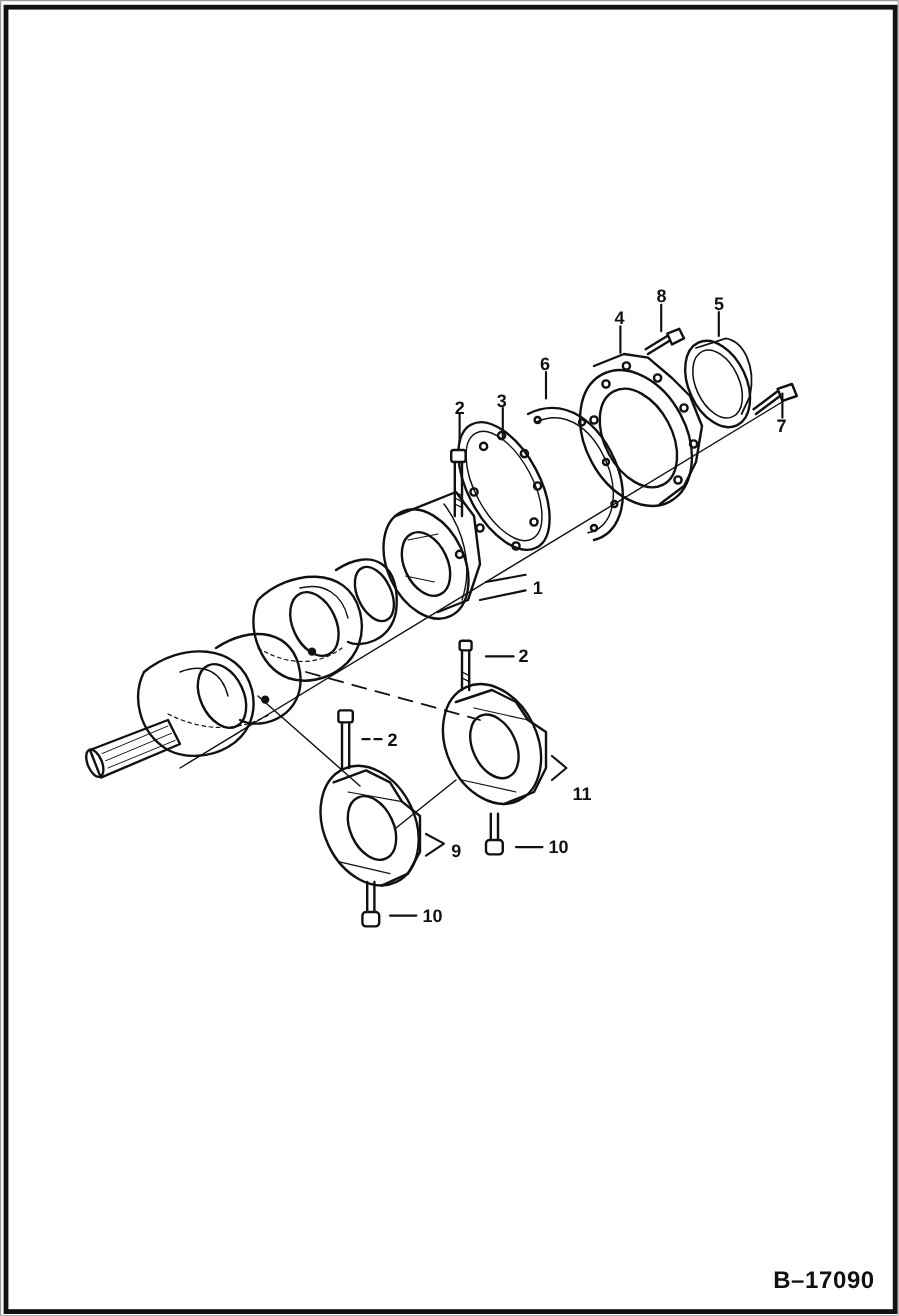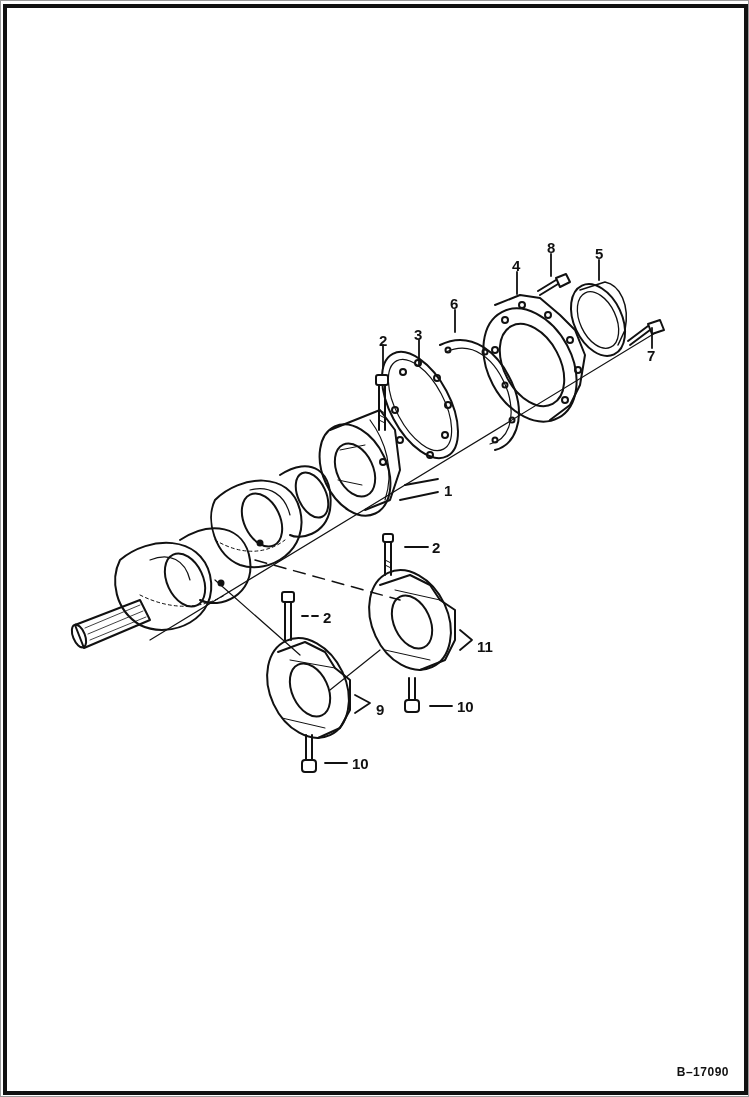--- a/index.html
+++ b/index.html
@@ -1,21 +1,21 @@
 <!DOCTYPE html>
 <html><head>
 <meta charset="utf-8">
 <style>
   html, body { margin: 0; padding: 0; background: #ffffff; }
   body { width: 749px; height: 1097px; position: relative; overflow: hidden; font-family: "Liberation Sans", sans-serif; }
   .outer { position: absolute; left: 0; top: 0; width: 747px; height: 1095px; border: 1px solid #9a9a9a; }
   .frame { position: absolute; left: 3px; top: 4px; width: 737px; height: 1083px; border: 4px solid #111; background: #fff; }
   svg.drawing { position: absolute; left: 0; top: 0; }
   .callout { position: absolute; font-weight: bold; font-size: 15px; color: #111; line-height: 1; }
-  .fig-id { position: absolute; right: 20px; bottom: 18px; font-weight: bold; font-size: 12px; color: #111; letter-spacing: 0.5px; }
+  .fig-id { position: absolute; right: 20px; bottom: 18px; font-weight: bold; font-size: 20px; color: #111; letter-spacing: 0.5px; }
 </style>
 </head>
 <body>
 
 <div class="outer"></div>
 <div class="frame"></div>
 
 <svg class="drawing" width="749" height="1097" viewBox="0 0 749 1097" xmlns="http://www.w3.org/2000/svg">
   <g fill="none" stroke="#111" stroke-width="2" stroke-linecap="round" stroke-linejoin="round">
 
@@ -167,15 +167,15 @@
 <span class="callout" style="left:323px;top:610px;">2</span>
 <span class="callout" style="left:414px;top:327px;">3</span>
 <span class="callout" style="left:512px;top:258px;">4</span>
 <span class="callout" style="left:595px;top:246px;">5</span>
 <span class="callout" style="left:450px;top:296px;">6</span>
 <span class="callout" style="left:647px;top:348px;">7</span>
 <span class="callout" style="left:547px;top:240px;">8</span>
 <span class="callout" style="left:376px;top:702px;">9</span>
 <span class="callout" style="left:457px;top:699px;">10</span>
 <span class="callout" style="left:352px;top:756px;">10</span>
-<span class="callout" style="left:477px;top:639px;">11</span>
+<span class="callout" style="left:477px;top:655px;">11</span>
 
 <span class="fig-id">B–17090</span>
 
 </body></html>

